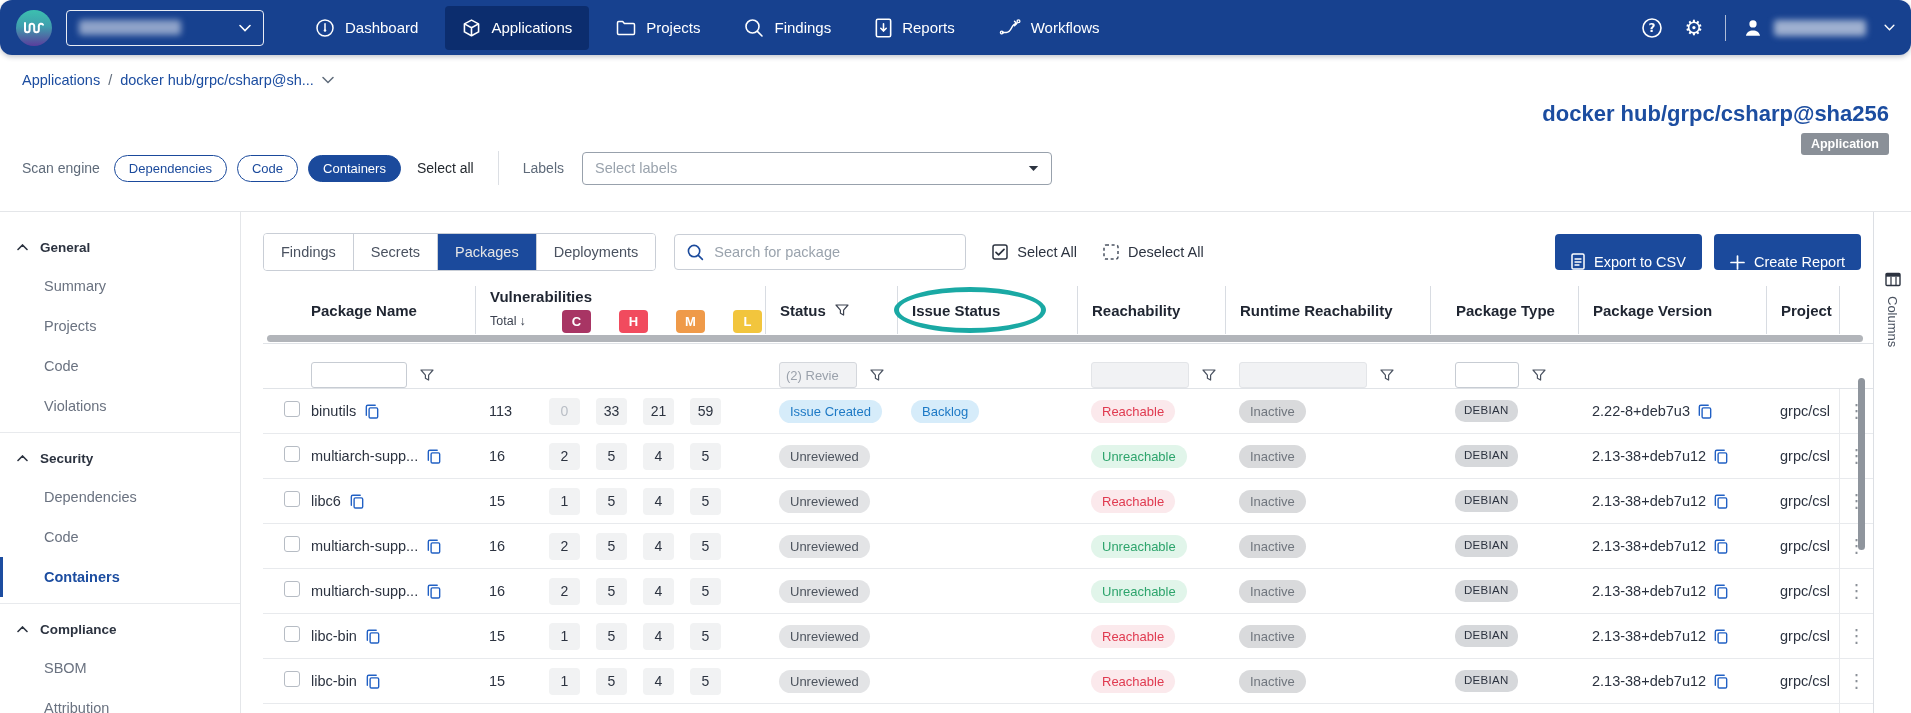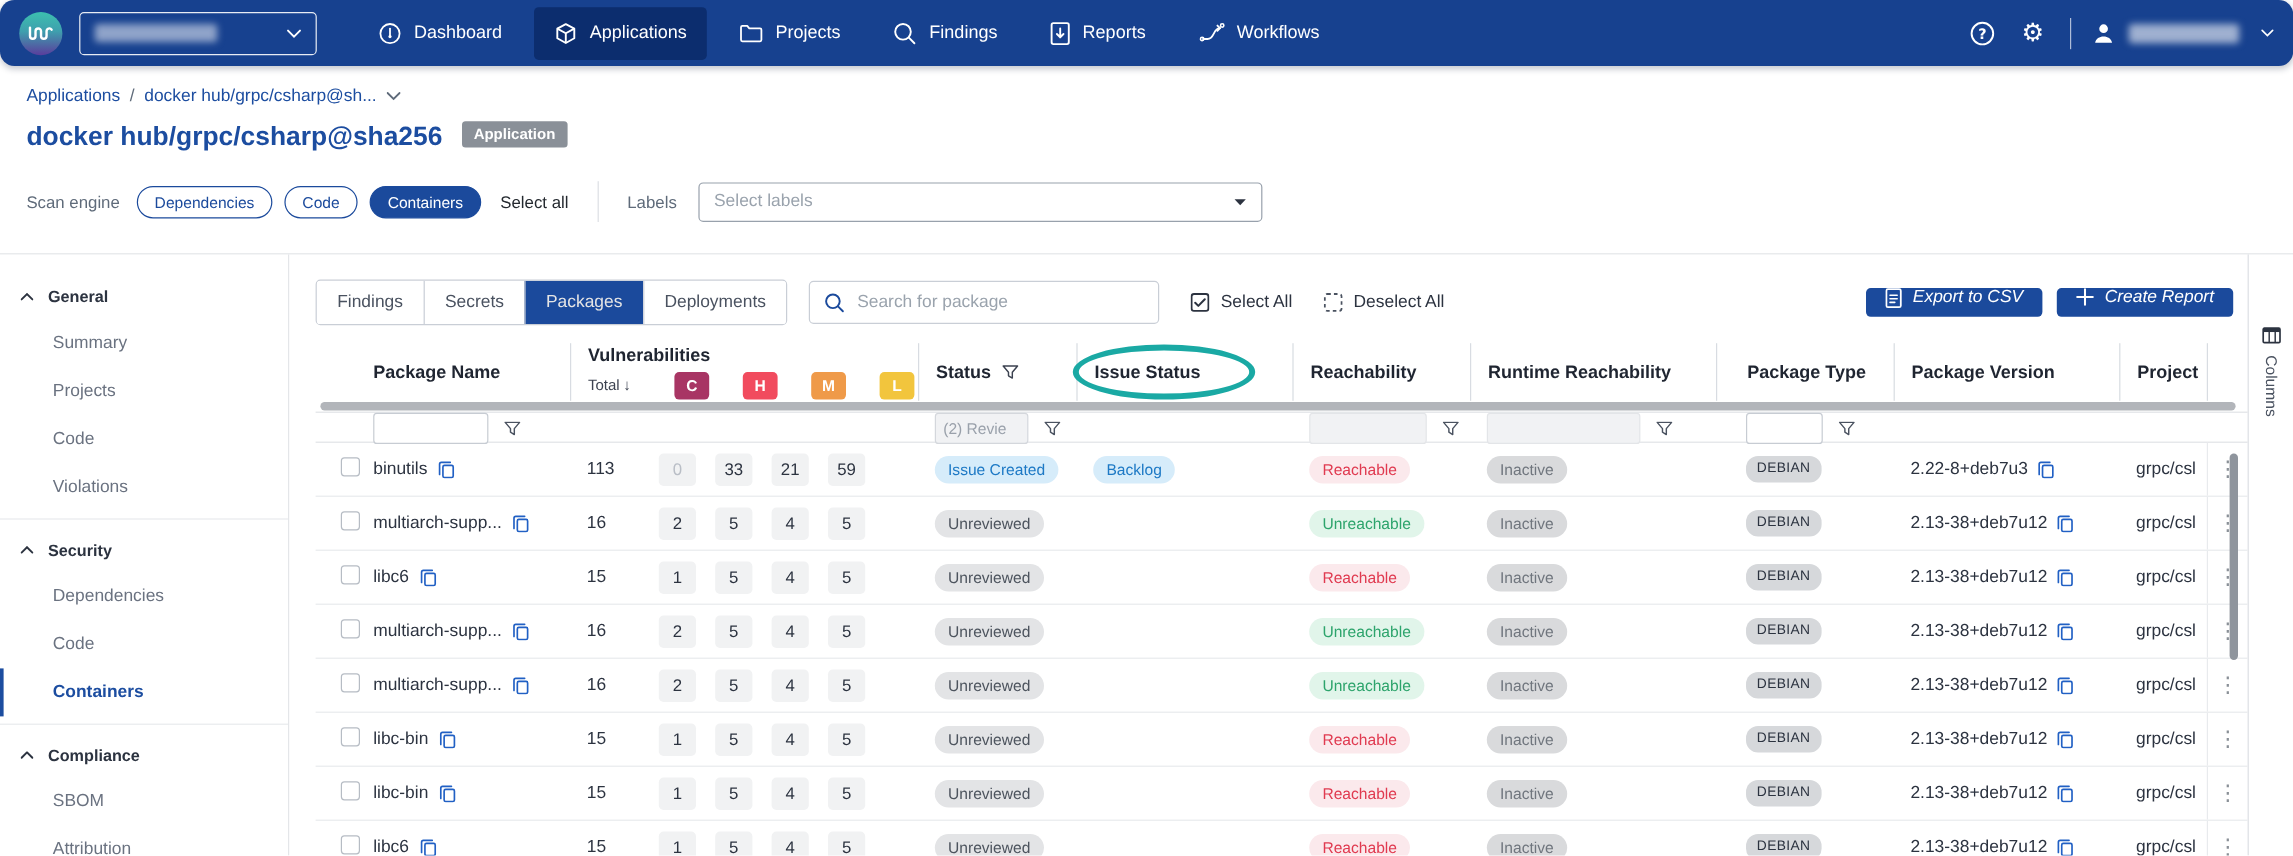--- a/index.html
+++ b/index.html
@@ -24,21 +24,21 @@
   .top-icon { display:flex; align-items:center; justify-content:center; width:30px; height:30px; cursor:pointer; }
   .top-divider { width:1px; height:26px; background:rgba(255,255,255,.65); margin:0 16px; }
   .user { display:flex; align-items:center; gap:10px; }
 
   
   .page-header { padding:16px 22px 26px; }
   .breadcrumb { display:flex; align-items:center; gap:8px; font-size:14.5px; line-height:18px; }
   .crumb-link { color:#1c4da0; cursor:pointer; }
   .crumb-sep { color:#5f6b7a; }
   .crumb-cur { color:#1c4da0; }
-  .title-row { margin-top:12px; display:flex; align-items:flex-start; gap:16px; height:28px; }
+  .title-row { margin-top:12px; display:flex; align-items:flex-end; gap:6px; height:28px;flex-direction:column; }
   .page-title { font-size:22px; font-weight:bold; color:#1c4da0; }
   .app-badge { background:#8a9098; color:#fff; font-size:12.5px; font-weight:600;
     padding:4px 10px; border-radius:3px; }
   .scan-row { margin-top:22px; display:flex; align-items:center; height:34px; font-size:14px; }
   .scan-label { color:#5f6b7a; margin-right:14px; }
   .scan-pill { border:1.5px solid #1b4a9c; color:#1b4a9c; border-radius:14px; font-size:13px;
     padding:5px 14px; margin-right:10px; cursor:pointer; white-space:nowrap; }
   .scan-pill.active { background:#1b4a9c; color:#fff; }
   .select-all-link { color:#24292f; margin-left:6px; cursor:pointer; }
   .scan-divider { width:1px; height:34px; background:#dcdfe4; margin:0 24px; }
@@ -68,23 +68,23 @@
   .tab:first-child { border-left:none; }
   .tab.active { background:#1b4a9c; color:#e5e5e5; }
   .search { margin-left:18px; display:flex; align-items:center; gap:10px; width:292px; height:36px;
     border:1px solid #c9ced6; border-radius:4px; padding:0 12px; }
   .search input { border:none; outline:none; flex:1; font-size:14.5px; min-width:0;
     font-family:inherit; color:#2c3340; }
   .search input::placeholder { color:#9aa3ad; }
   .sel-group { display:flex; align-items:center; gap:9px; margin-left:26px; font-size:14.5px;
     color:#2c3340; cursor:pointer; white-space:nowrap; }
   .toolbar-right { margin-left:auto; display:flex; gap:12px; }
-  .btn { display:flex; align-items:flex-start; gap:9px; background:#1b4a9c; color:#fff;
-    font-size:14.5px; height:24px; padding:0 16px; border-radius:4px; border:none; cursor:pointer;
-    font-family:inherit; white-space:nowrap;font-style:italic; }
+  .btn { display:flex; align-items:flex-end; gap:9px; background:#1b4a9c; color:#fff;
+    font-size:14.5px; height:36px; padding:0 16px; border-radius:4px; border:none; cursor:pointer;
+    font-family:inherit; white-space:nowrap; }
 
   
   .table { margin-top:15px; }
   .col { flex:0 0 auto; }
   .col-check   { width:42px;  padding-left:21px; }
   .col-name    { width:170px; padding-left:6px; }
   .col-vuln    { width:290px; padding-left:14px; }
   .col-status  { width:132px; padding-left:14px; }
   .col-issue   { width:180px; padding-left:14px; }
   .col-reach   { width:148px; padding-left:14px; }
@@ -104,21 +104,21 @@
     display:flex; align-items:center; justify-content:center; }
   .th-status { gap:9px; }
   .th-issue { position:relative; }
   .annot-ellipse { position:absolute; left:-4px; top:50%; transform:translateY(-50%);
     width:152px; height:46px; border:5px solid #1aa9a4; border-radius:50%; pointer-events:none; }
   .col-kebab.hdr { border-left:1px solid #d8dce2; }
 
   .hscroll { height:9px; display:flex; align-items:center; }
   .hscroll-thumb { height:7px; width:calc(100% - 14px); margin-left:4px; border-radius:4px; background:#b2b5ba; }
 
-  .tfilter { display:flex; align-items:flex-start; height:26px; border-top:1px solid #e0e3e7;
+  .tfilter { display:flex; align-items:flex-end; height:46px; border-top:1px solid #e0e3e7;
     border-bottom:1px solid #e0e3e7; }
   .f-cell { display:flex; align-items:center; gap:13px; }
   .f-input { height:26px; border:1px solid #c7ccd3; border-radius:3px; background:#fff;
     font-family:inherit; font-size:13px; padding:0 6px; outline:none; }
   .f-input.gray { background:#f1f2f4; border-color:#e3e5e8; }
   .f-chip { width:78px; height:26px; border:1px solid #d4d7dc; border-radius:3px; background:#f1f2f4;
     color:#9aa1ab; font-size:13px; display:flex; align-items:center; padding:0 6px;
     overflow:hidden; white-space:nowrap; }
 
   .trow { display:flex; align-items:center; height:45px; border-bottom:1px solid #e8eaed; }

